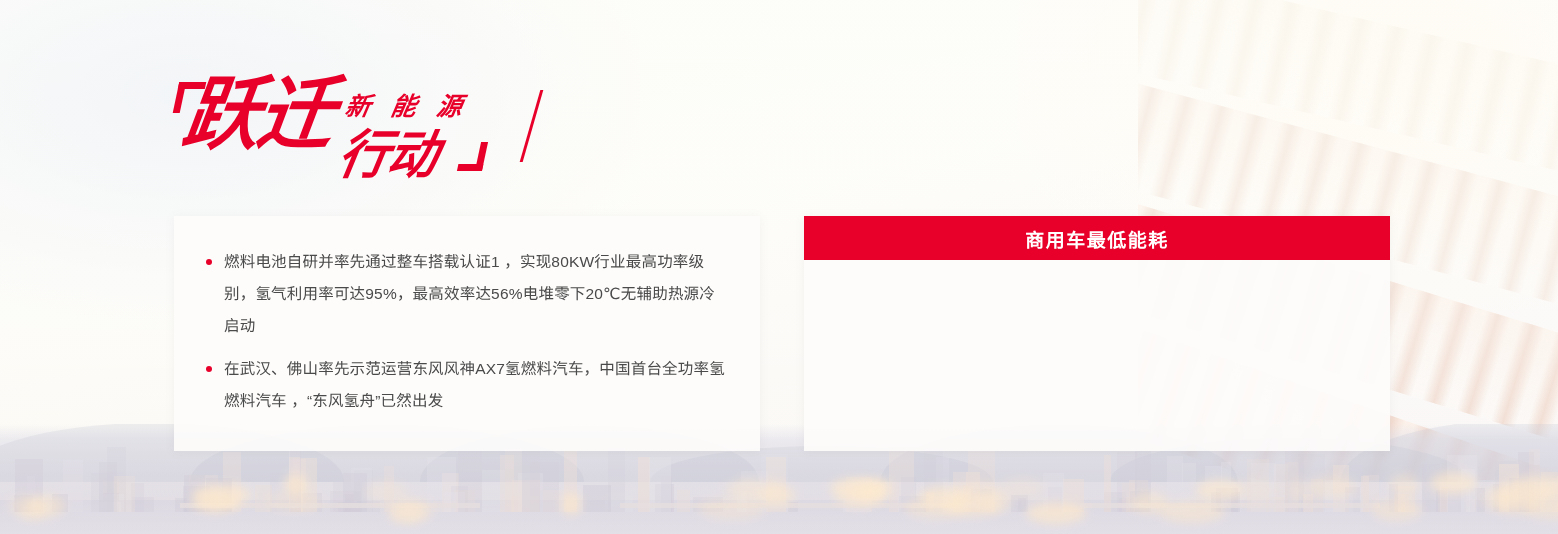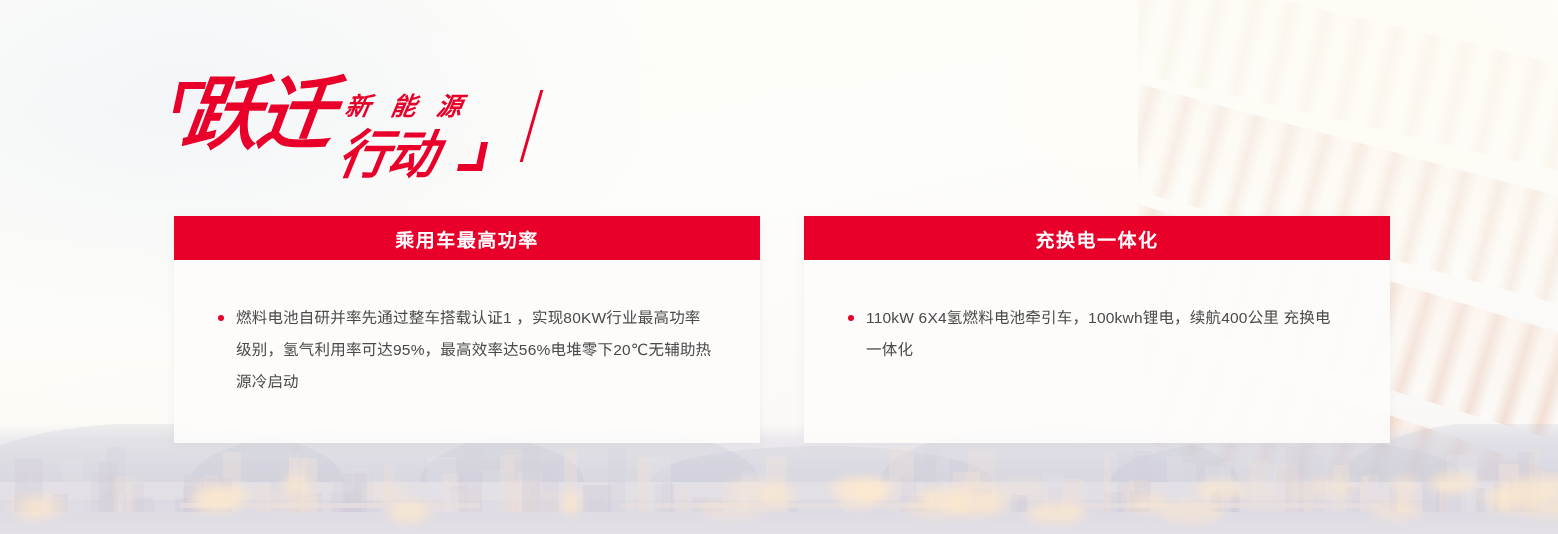--- a/index.html
+++ b/index.html
@@ -238,21 +238,21 @@
     font-weight: 700;
     letter-spacing: 1.5px;
   }
   .card-body {
     padding: 26px 28px 30px 24px;
     min-height: 156px;
     box-sizing: border-box;
   }
   .bullet-list {
     list-style: none;
-    margin: 16px;
+    margin: 4px;
     padding: 0;
   }
   .bullet-item {
     position: relative;
     padding-left: 22px;
     margin-bottom: 12px;
     font-size: 15.5px;
     line-height: 2.05;
     color: #4a4a4a;
     letter-spacing: 0.2px;
@@ -553,30 +553,29 @@
       <span class="logo-sub-bottom">行动</span>
       <span class="logo-bracket-close"></span>
     </div>
 
     <div class="logo-divider"></div>
 
   </div>
 
   <div class="cards" id="cards">
       <div class="card">
-        <div class="card-header">乘用车最高功率</div>
         <div class="card-body">
           <ul class="bullet-list">
             <li class="bullet-item"><span class="bullet-dot"></span><span>燃料电池自研并率先通过整车搭载认证1 ，实现80KW行业最高功率级别，氢气利用率可达95%，最高效率达56%电堆零下20℃无辅助热源冷启动</span></li>
+            <li class="bullet-item"><span class="bullet-dot"></span><span>在武汉、佛山率先示范运营东风风神AX7氢燃料汽车，中国首台全功率氢燃料汽车 ，“东风氢舟”已然出发</span></li>
           </ul>
         </div>
       </div>
       <div class="card">
-        <div class="card-header">充换电一体化</div>
+        <div class="card-header">商用车最低能耗</div>
         <div class="card-body">
           <ul class="bullet-list">
-            <li class="bullet-item"><span class="bullet-dot"></span><span>110kW 6X4氢燃料电池牵引车，100kwh锂电，续航400公里 充换电一体化</span></li>
           </ul>
         </div>
       </div>
     </div>
 
 </div>
 
 </body></html>

